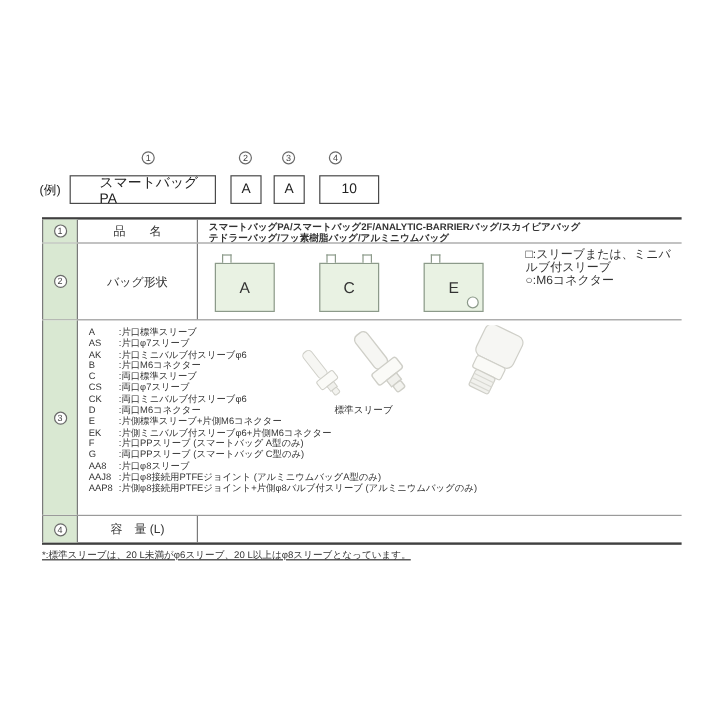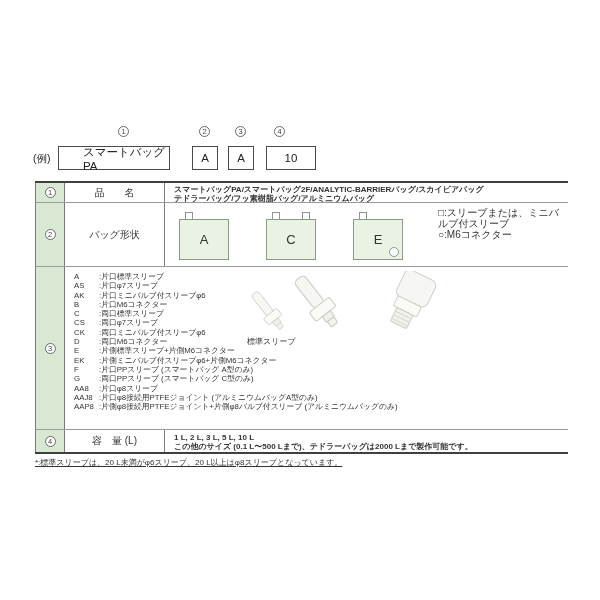--- a/index.html
+++ b/index.html
@@ -9,21 +9,21 @@
 
   
   .circ{display:inline-flex;align-items:center;justify-content:center;
         width:11px;height:11px;border:1px solid #6a6a6a;border-radius:50%;
         font-size:7.5px;color:#444;background:#fff;box-sizing:border-box;}
 
   
   .ex-prefix{left:33px;top:152px;font-size:10.5px;color:#222;}
   .ex-box{border:1.5px solid #4a4a4a;background:#fff;display:flex;align-items:center;
           justify-content:center;font-size:11.5px;color:#222;box-sizing:border-box;}
-  #exb1{left:58px;top:146px;width:112px;height:24px;padding-left:24px;}
+  #exb1{left:58px;top:146px;width:122px;height:24px;padding-left:24px;}
   #exb2{left:192px;top:146px;width:26px;height:24px;}
   #exb3{left:228px;top:146px;width:26px;height:24px;}
   #exb4{left:266px;top:146px;width:50px;height:24px;}
   #exc1{left:118px;top:126px;} #exc2{left:199px;top:126px;}
   #exc3{left:235px;top:126px;} #exc4{left:274px;top:126px;}
 
   
   .ptable{position:absolute;left:35px;top:181px;width:533px;
           border-top:2px solid #3f3f3f;border-bottom:2px solid #3f3f3f;}
   .trow{display:flex;border-bottom:1px solid #9a9a9a;box-sizing:border-box;}
@@ -50,21 +50,21 @@
   #bagA{left:14px;} #bagC{left:101px;} #bagE{left:188px;}
   .shape-legend{position:absolute;left:273px;top:4px;line-height:11px;font-size:10px;color:#333;}
 
   
   .conn-list{padding:5px 0 0 9px;}
   .conn-row{display:flex;line-height:9.3px;height:9.3px;font-size:7.8px;white-space:nowrap;}
   .conn-code{width:25px;flex:0 0 25px;}
   
   .sleeve-svg{position:absolute;left:182px;top:5px;}
   .m6-svg{position:absolute;left:315px;top:4px;}
-  .img-caption{position:absolute;font-size:8px;color:#333;line-height:10px;}
+  .img-caption{position:absolute;font-size:8px;color:#333;text-align:center;line-height:10px;}
   #sleeveCap{left:182px;top:70px;width:112px;}
   #m6Cap{left:310px;top:66px;width:90px;}
 
   .footnote{left:35px;top:457px;font-size:8px;color:#333;text-decoration:underline;}
 </style>
 </head>
 <body>
 
 <span class="abs ex-prefix">(例)</span>
 
@@ -233,23 +233,17 @@
       </svg>
 
     </div>
   </div>
 
   <div id="row4" class="trow">
     <div class="c1">
       <span class="circ">4</span>
     </div>
     <div class="c2">容　量 (L)</div>
-    <div class="c3">
-      <div class="cell-lines">
-        <div>1 L, 2 L, 3 L, 5 L, 10 L</div>
-        <div>この他のサイズ (0.1 L〜500 Lまで)、テドラーバッグは2000 Lまで製作可能です。</div>
-      </div>
-    </div>
   </div>
 
 </div>
 
 <div class="abs footnote">*:標準スリーブは、20 L未満がφ6スリーブ、20 L以上はφ8スリーブとなっています。</div>
 
 </body></html>

